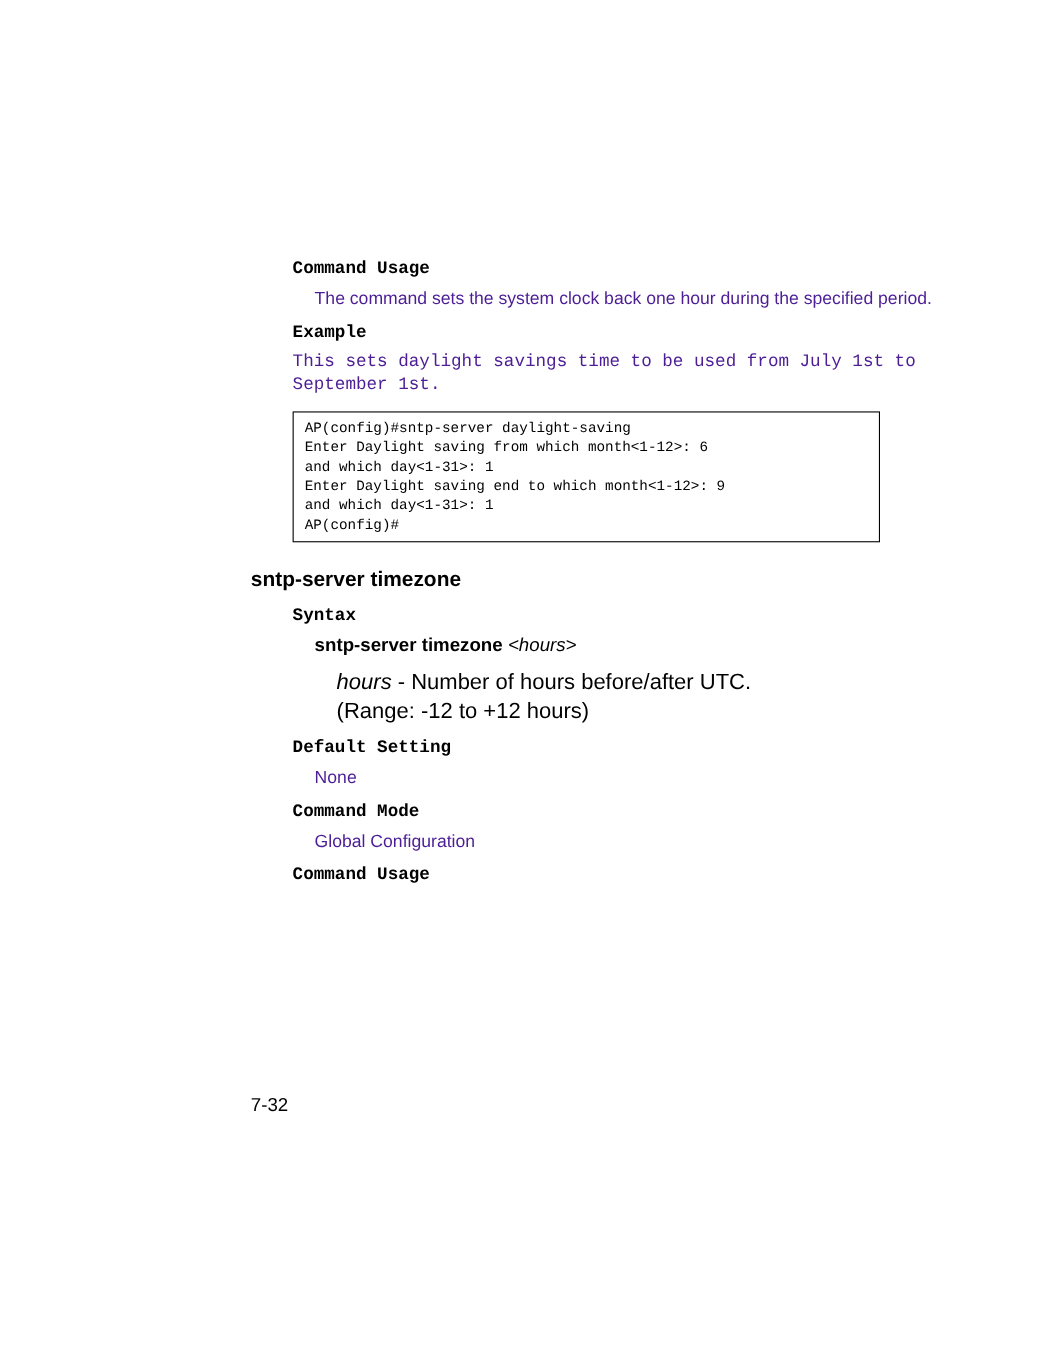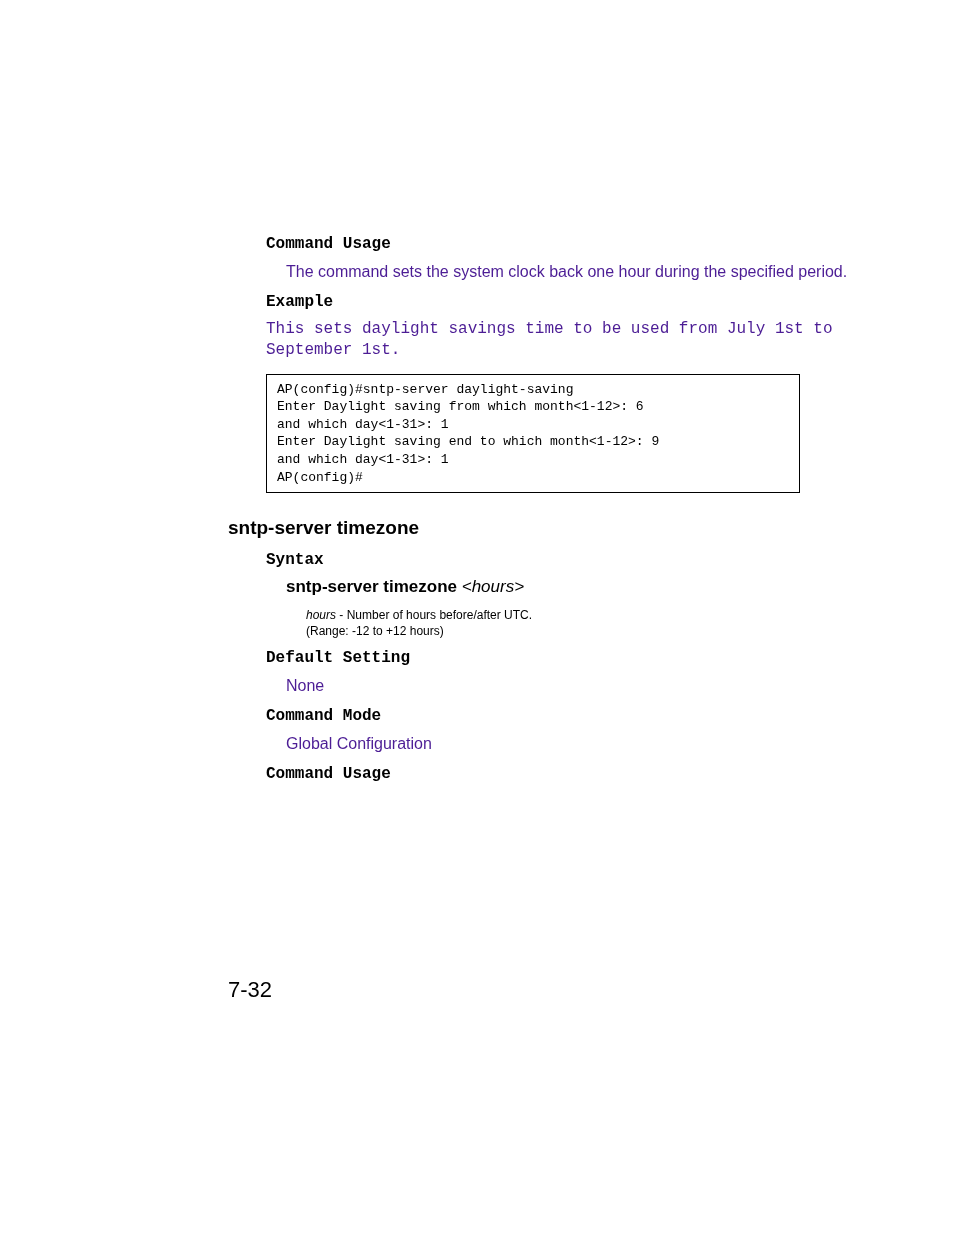--- a/index.html
+++ b/index.html
@@ -71,34 +71,34 @@
       margin-top: 4px;
       margin-bottom: 10px;
     }
     .syntax-line .bold {
       font-weight: bold;
     }
     .syntax-line .italic {
       font-style: italic;
     }
     .param-desc {
-      font-size: 12px;
+      font-size: 20px;
       line-height: 1.35;
       color: #000;
       margin-left: 78px;
       margin-bottom: 8px;
     }
     .param-desc .italic {
       font-style: italic;
     }
     .page-number {
       position: absolute;
-      bottom: 232px;
+      bottom: 220px;
       left: 228px;
-      font-size: 22px;
+      font-size: 17px;
       color: #000;
     }
   </style>
 </head>
 <body>
 
 <div class="page-container">
 
 
   <div class="heading-bold indent-1">Command Usage</div>

